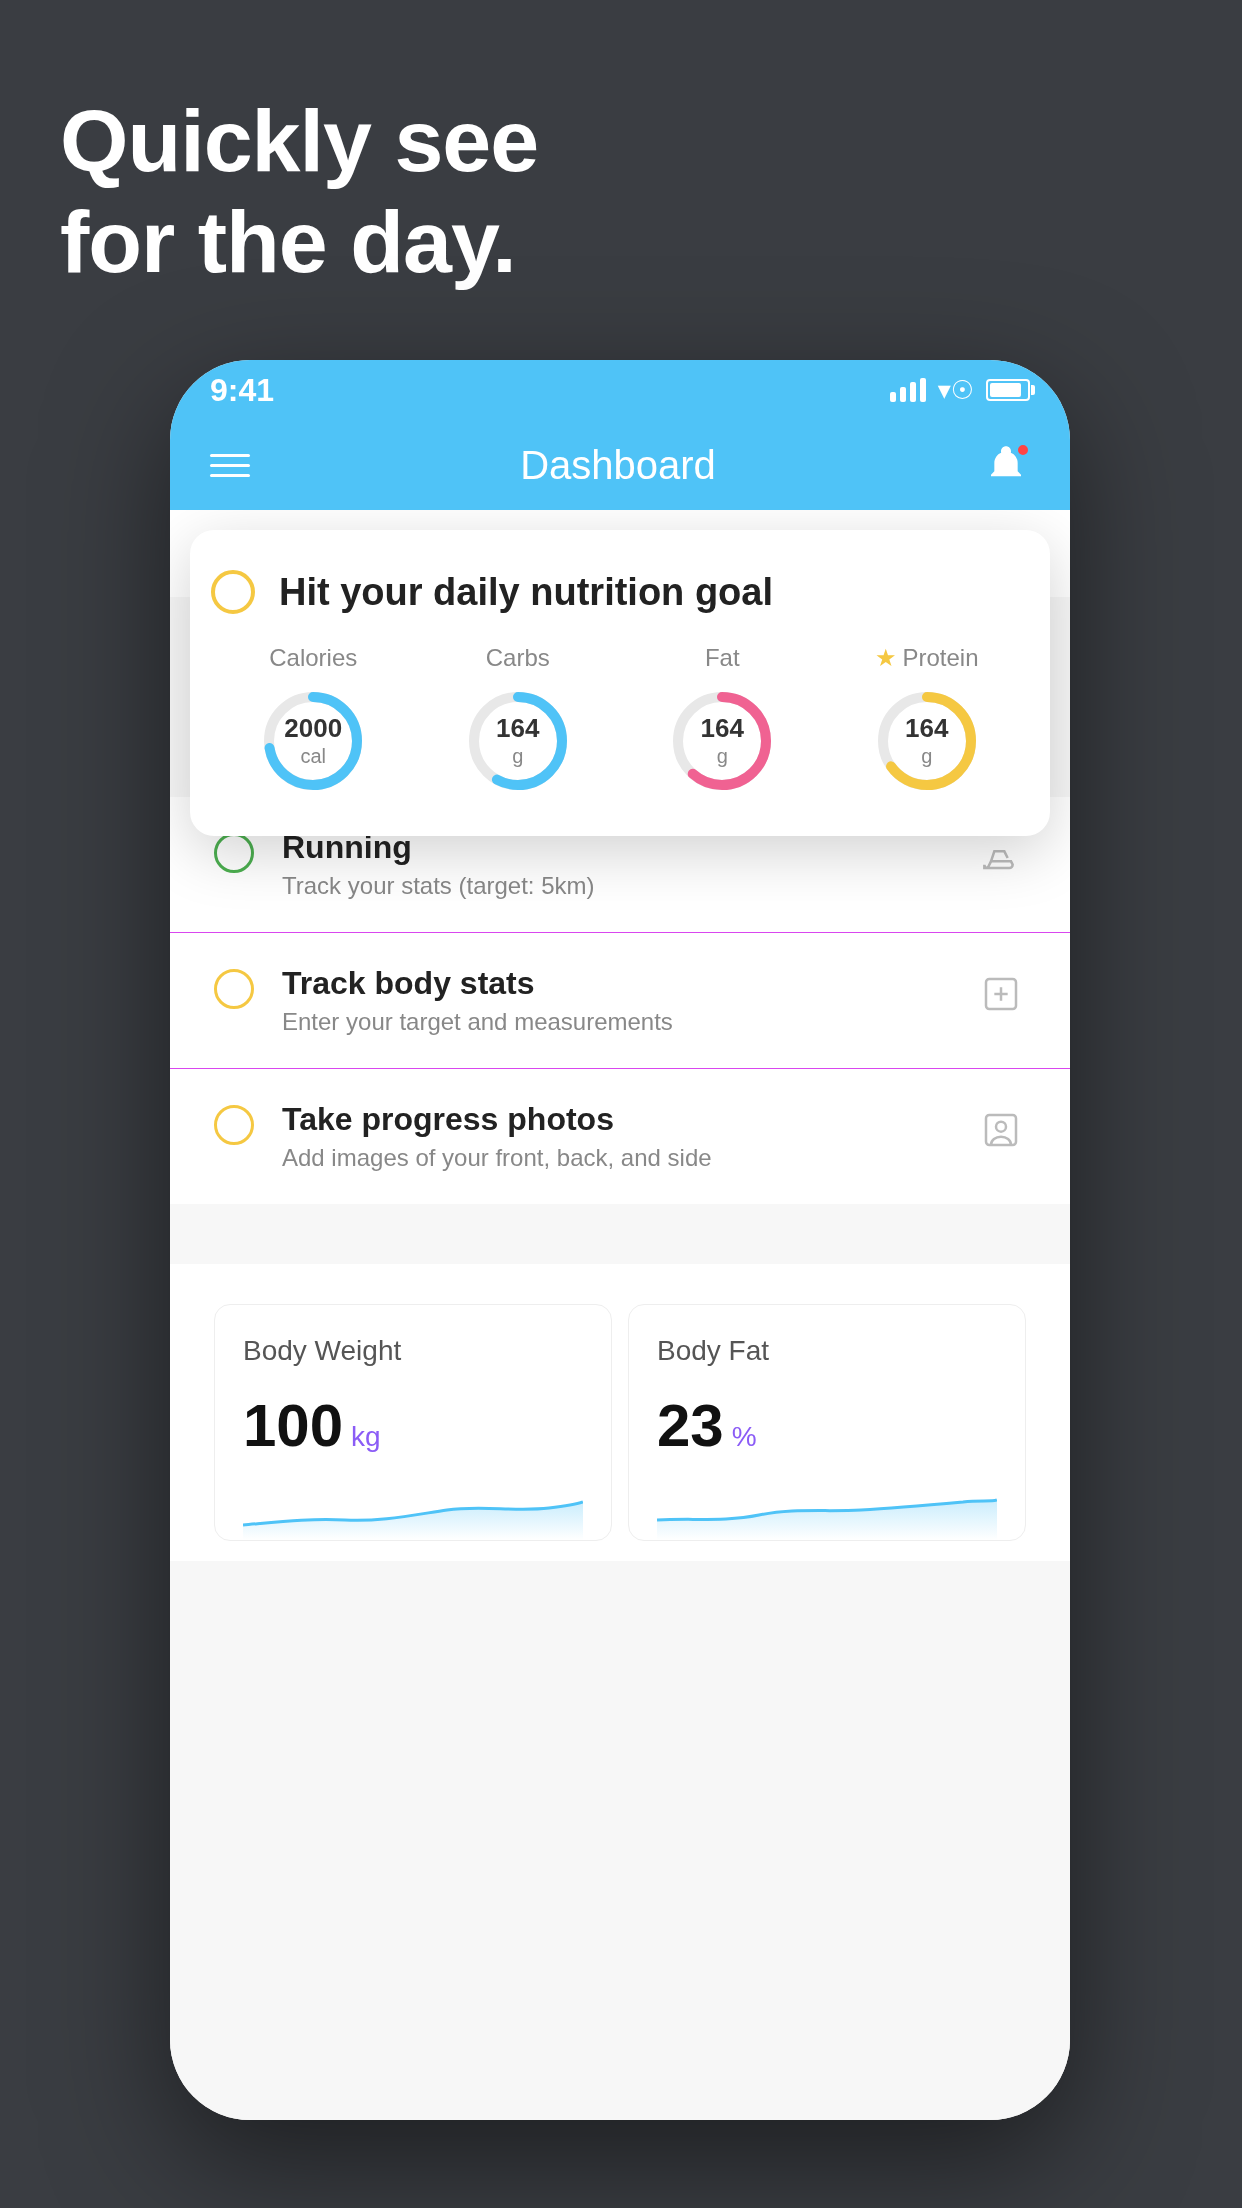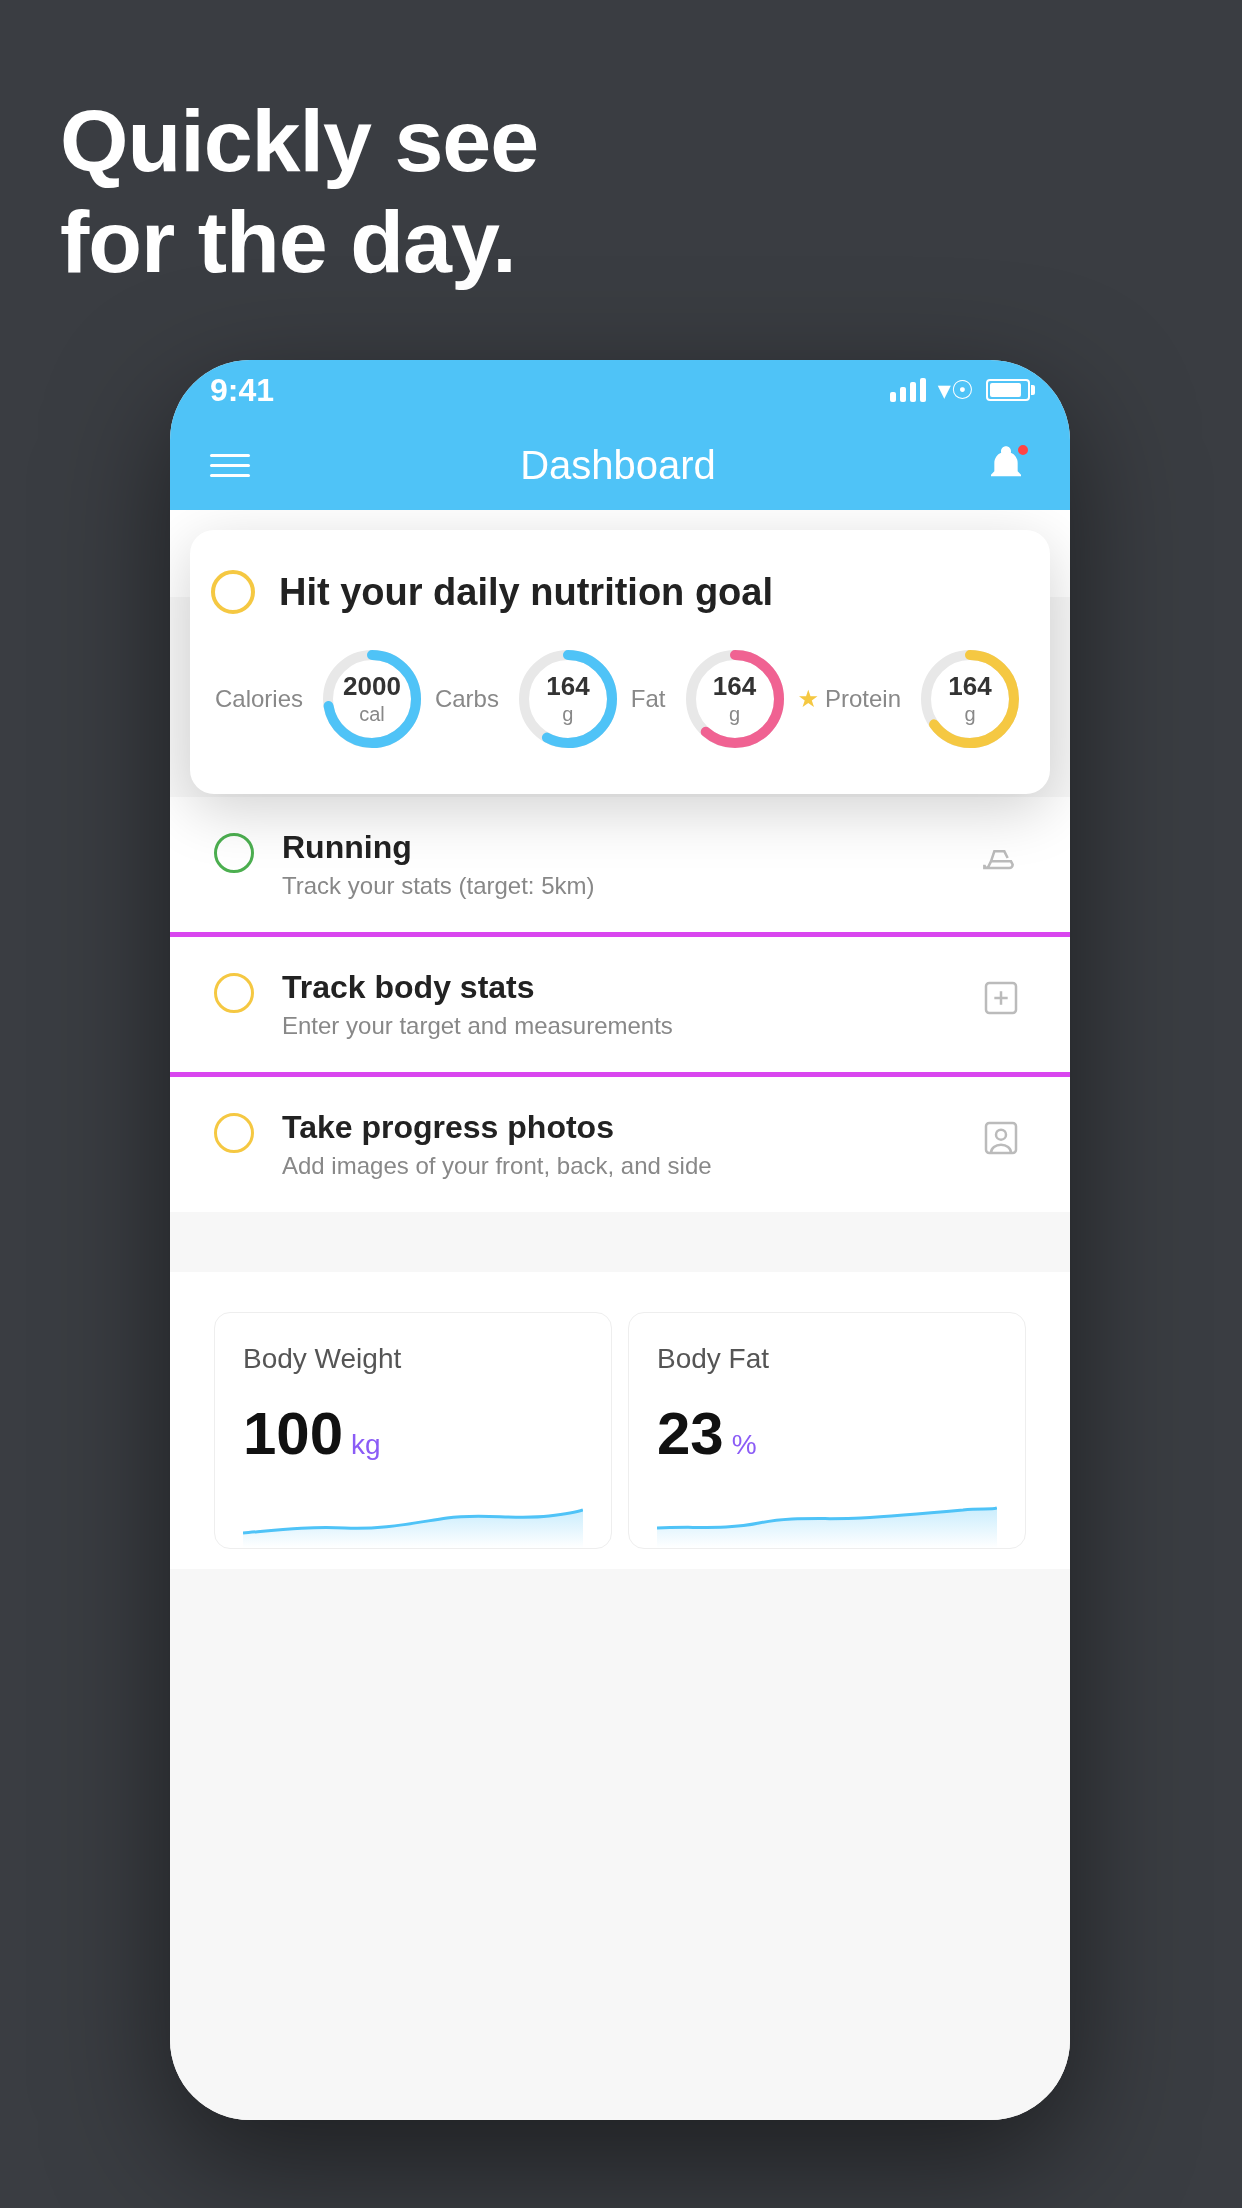--- a/index.html
+++ b/index.html
@@ -216,21 +216,21 @@
     }
 
     .nutrition-circles {
       display: flex;
       justify-content: space-around;
       align-items: center;
     }
 
     .nutrition-item {
       display: flex;
-      flex-direction: row;
+      flex-direction: column;
       align-items: center;
       gap: 14px;
     }
 
     .nutrition-label {
       font-size: 24px;
       color: #888;
       display: flex;
       align-items: center;
       gap: 6px;
@@ -287,21 +287,21 @@
     
     .todo-list {
       background: white;
       margin-top: 200px;
     }
 
     .todo-item {
       display: flex;
       align-items: flex-start;
       padding: 32px 44px;
-      border-bottom: 5px solid #d946ef;
+      border-bottom: 1px solid #d946ef;
       gap: 28px;
       position: relative;
     }
 
     .todo-circle {
       width: 40px;
       height: 40px;
       border-radius: 50%;
       border: 3px solid #ccc;
       flex-shrink: 0;

